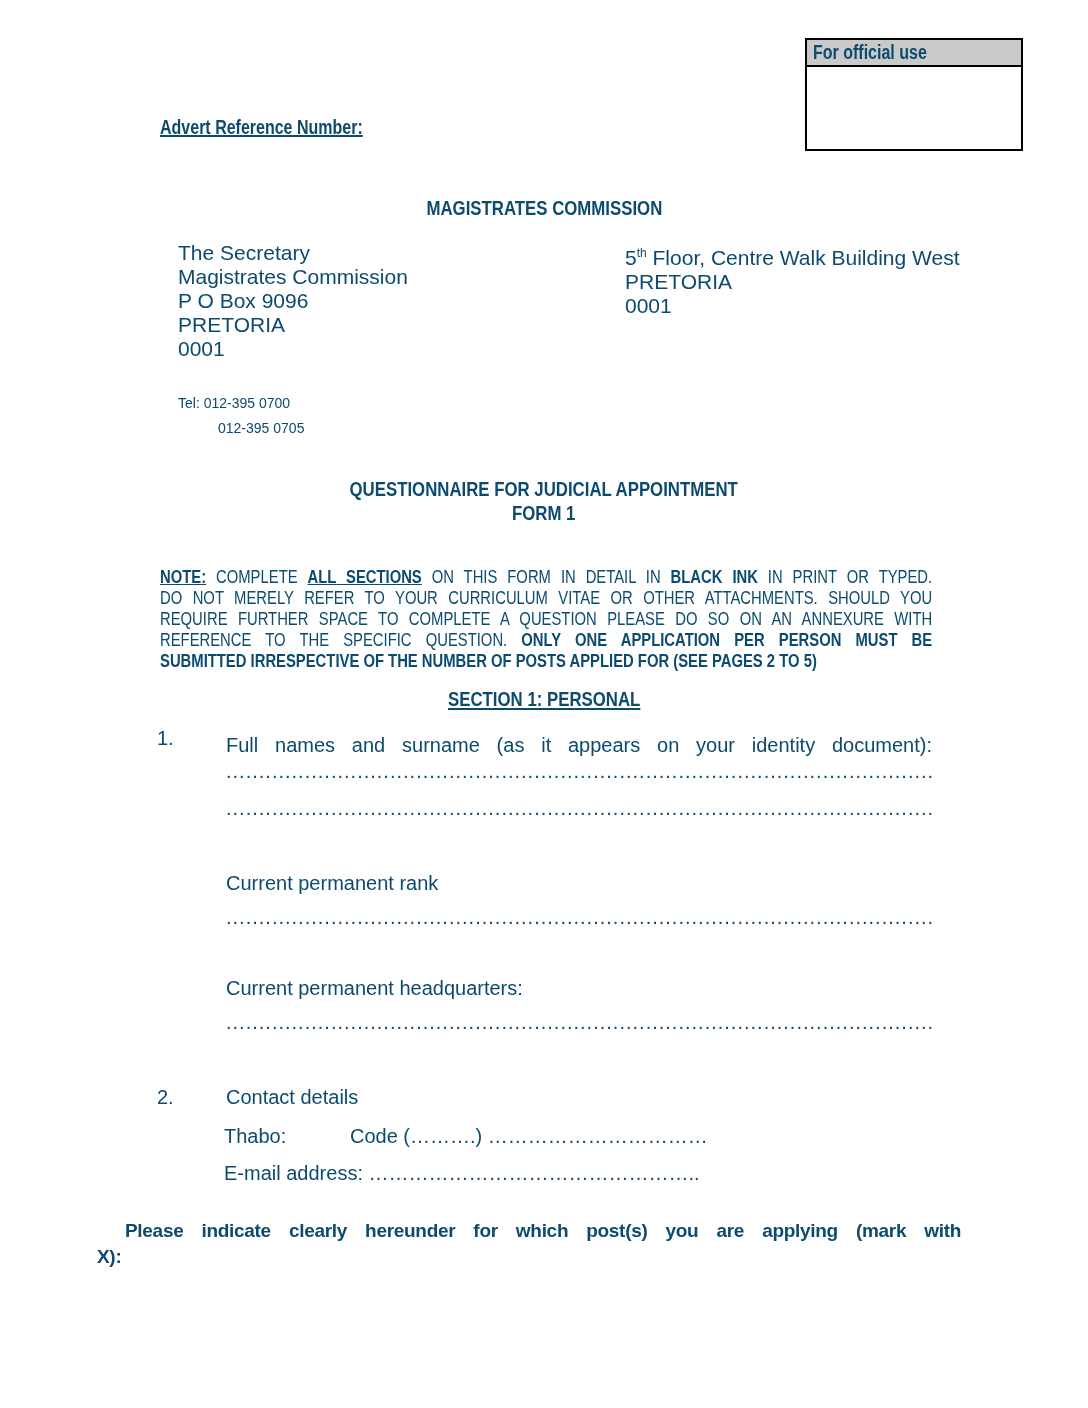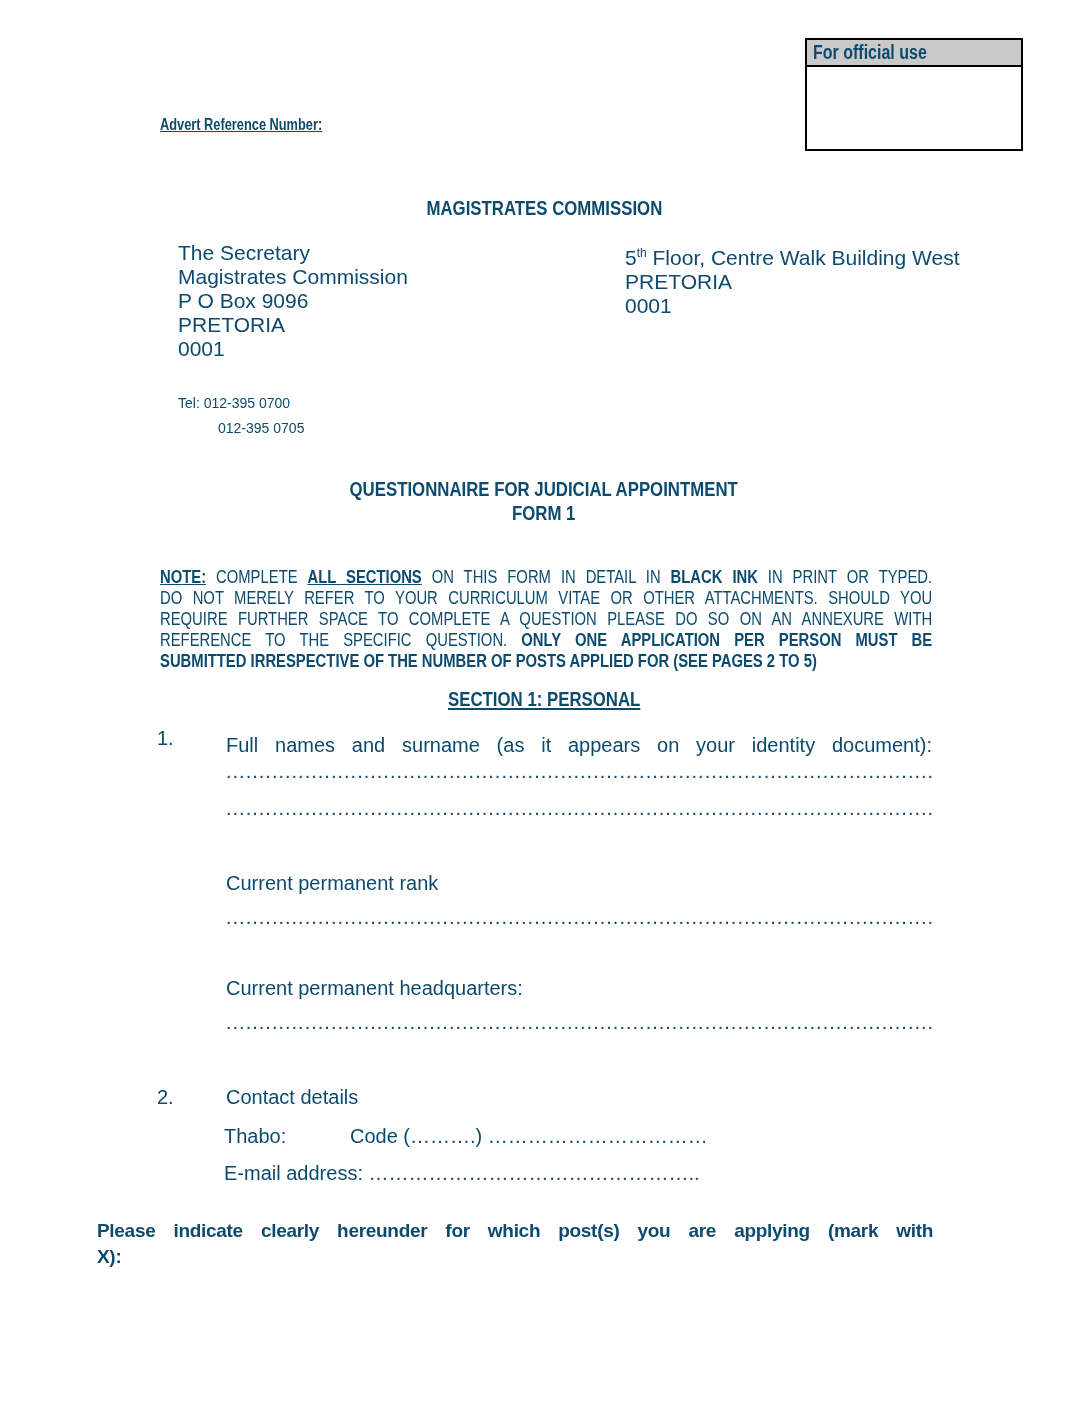--- a/index.html
+++ b/index.html
@@ -8,21 +8,21 @@
     width:1088px;
     height:1408px;
     background:#ffffff;
     font-family:"Liberation Sans","DejaVu Sans",sans-serif;
     color:#0c4a6e;
     overflow:hidden;
   }
   .abs{position:absolute;}
   .b{font-weight:bold;}
   .u{text-decoration:underline;}
-  .fs20{font-size:16px;}
+  .fs20{font-size:20px;}
   .fs21{font-size:21px;}
   .center{left:0;width:1088px;text-align:center;}
   
   .sx80l{display:inline-block;transform:scaleX(0.8);transform-origin:0 50%;white-space:nowrap;}
   .sx80c{display:inline-block;transform:scaleX(0.8);transform-origin:50% 50%;white-space:nowrap;}
   .note-line{
     width:990px;transform:scaleX(0.78);transform-origin:0 0;
     font-size:19px;line-height:21px;height:21px;
     text-align:justify;text-align-last:justify;
   }
@@ -35,21 +35,21 @@
   .item-label{font-size:20px;}
   .stretch{text-align:justify;text-align-last:justify;margin-top:7px;}
   .dots{
     width:706px;height:20px;font-size:20px;line-height:20px;
     letter-spacing:1px;white-space:nowrap;overflow:hidden;
   }
   .bottom-line{
     width:836px;font-size:19px;font-weight:bold;letter-spacing:-0.3px;
     line-height:26px;height:26px;
   }
-  .bottom-line.justify{text-align:justify;text-align-last:justify;}
+  .bottom-line.justify{text-align:justify;text-align-last:justify;margin-left:28px;}
   
   .official-box{
     left:805px;top:38px;width:218px;height:113px;
     border:2px solid #000;box-sizing:border-box;background:#ffffff;
   }
   .official-header{
     height:27px;background:#c9c9c9;border-bottom:2px solid #000;
     box-sizing:border-box;font-size:20px;font-weight:bold;
     padding-left:6px;line-height:25px;
   }

